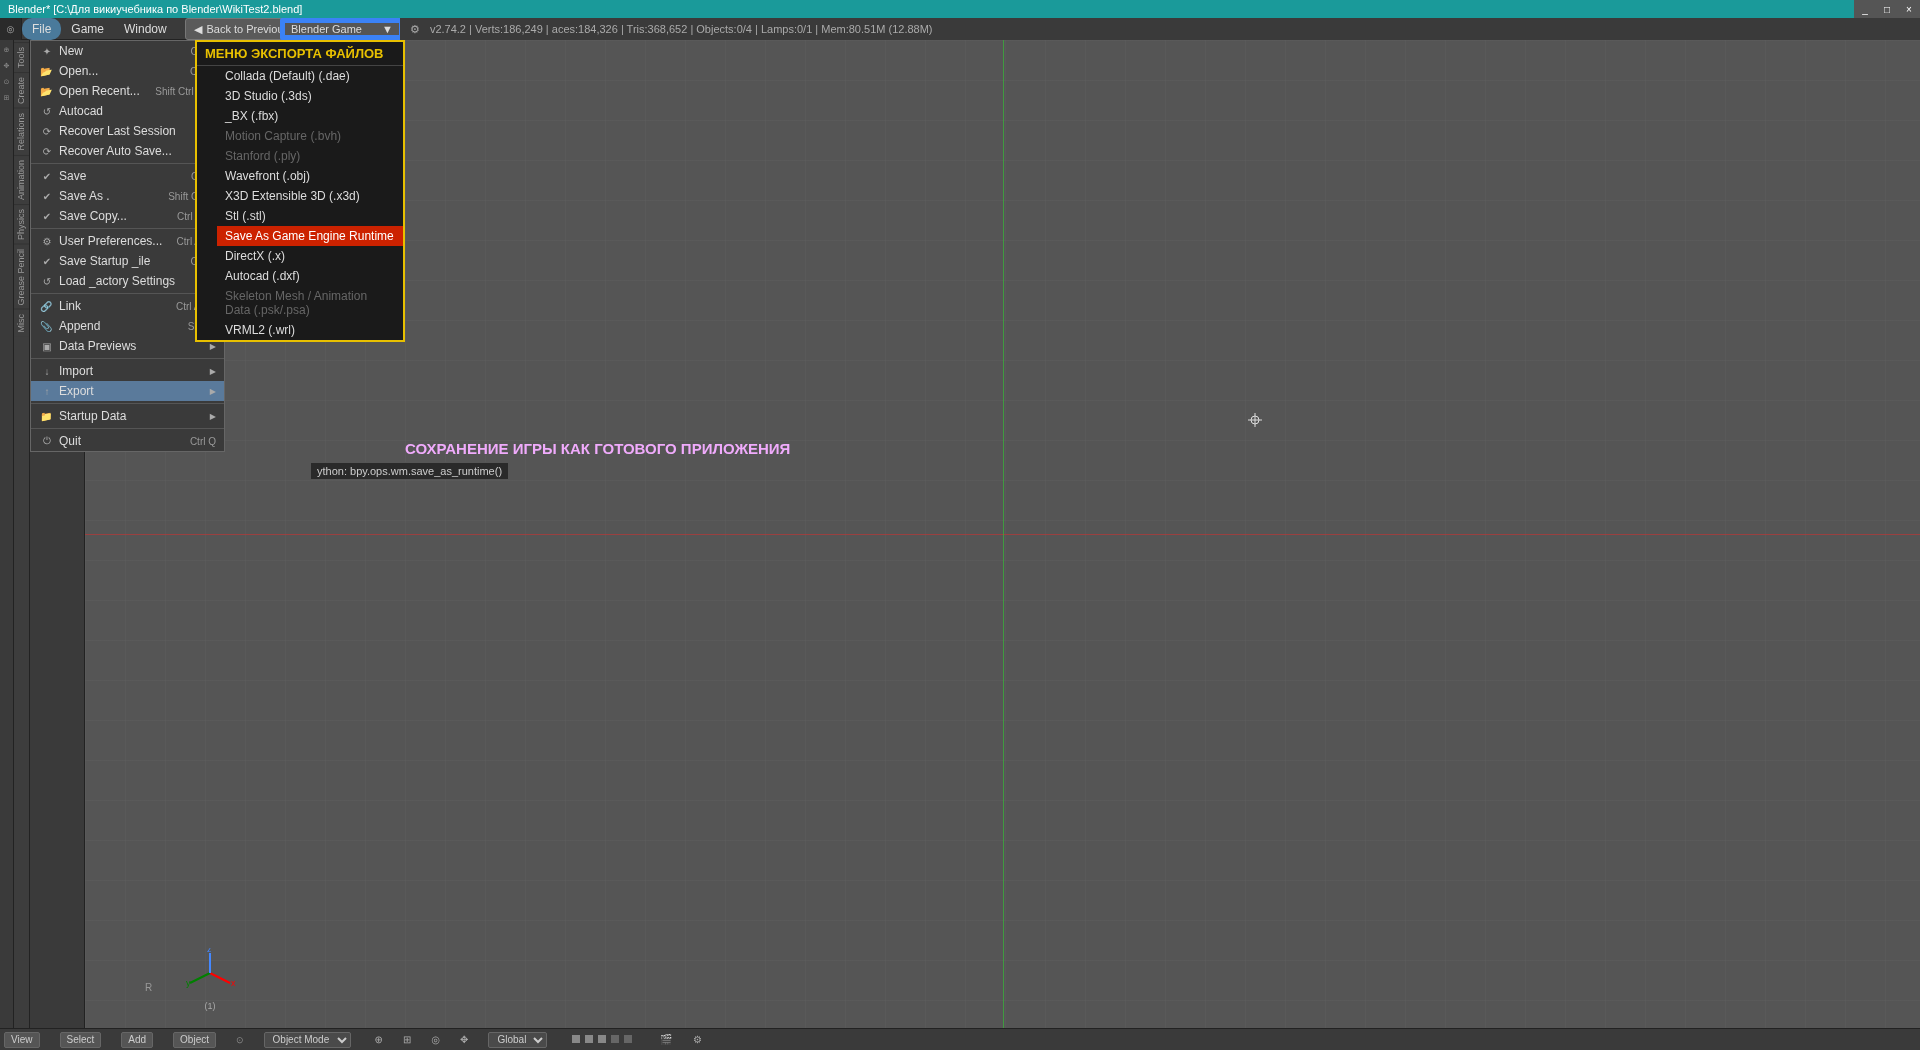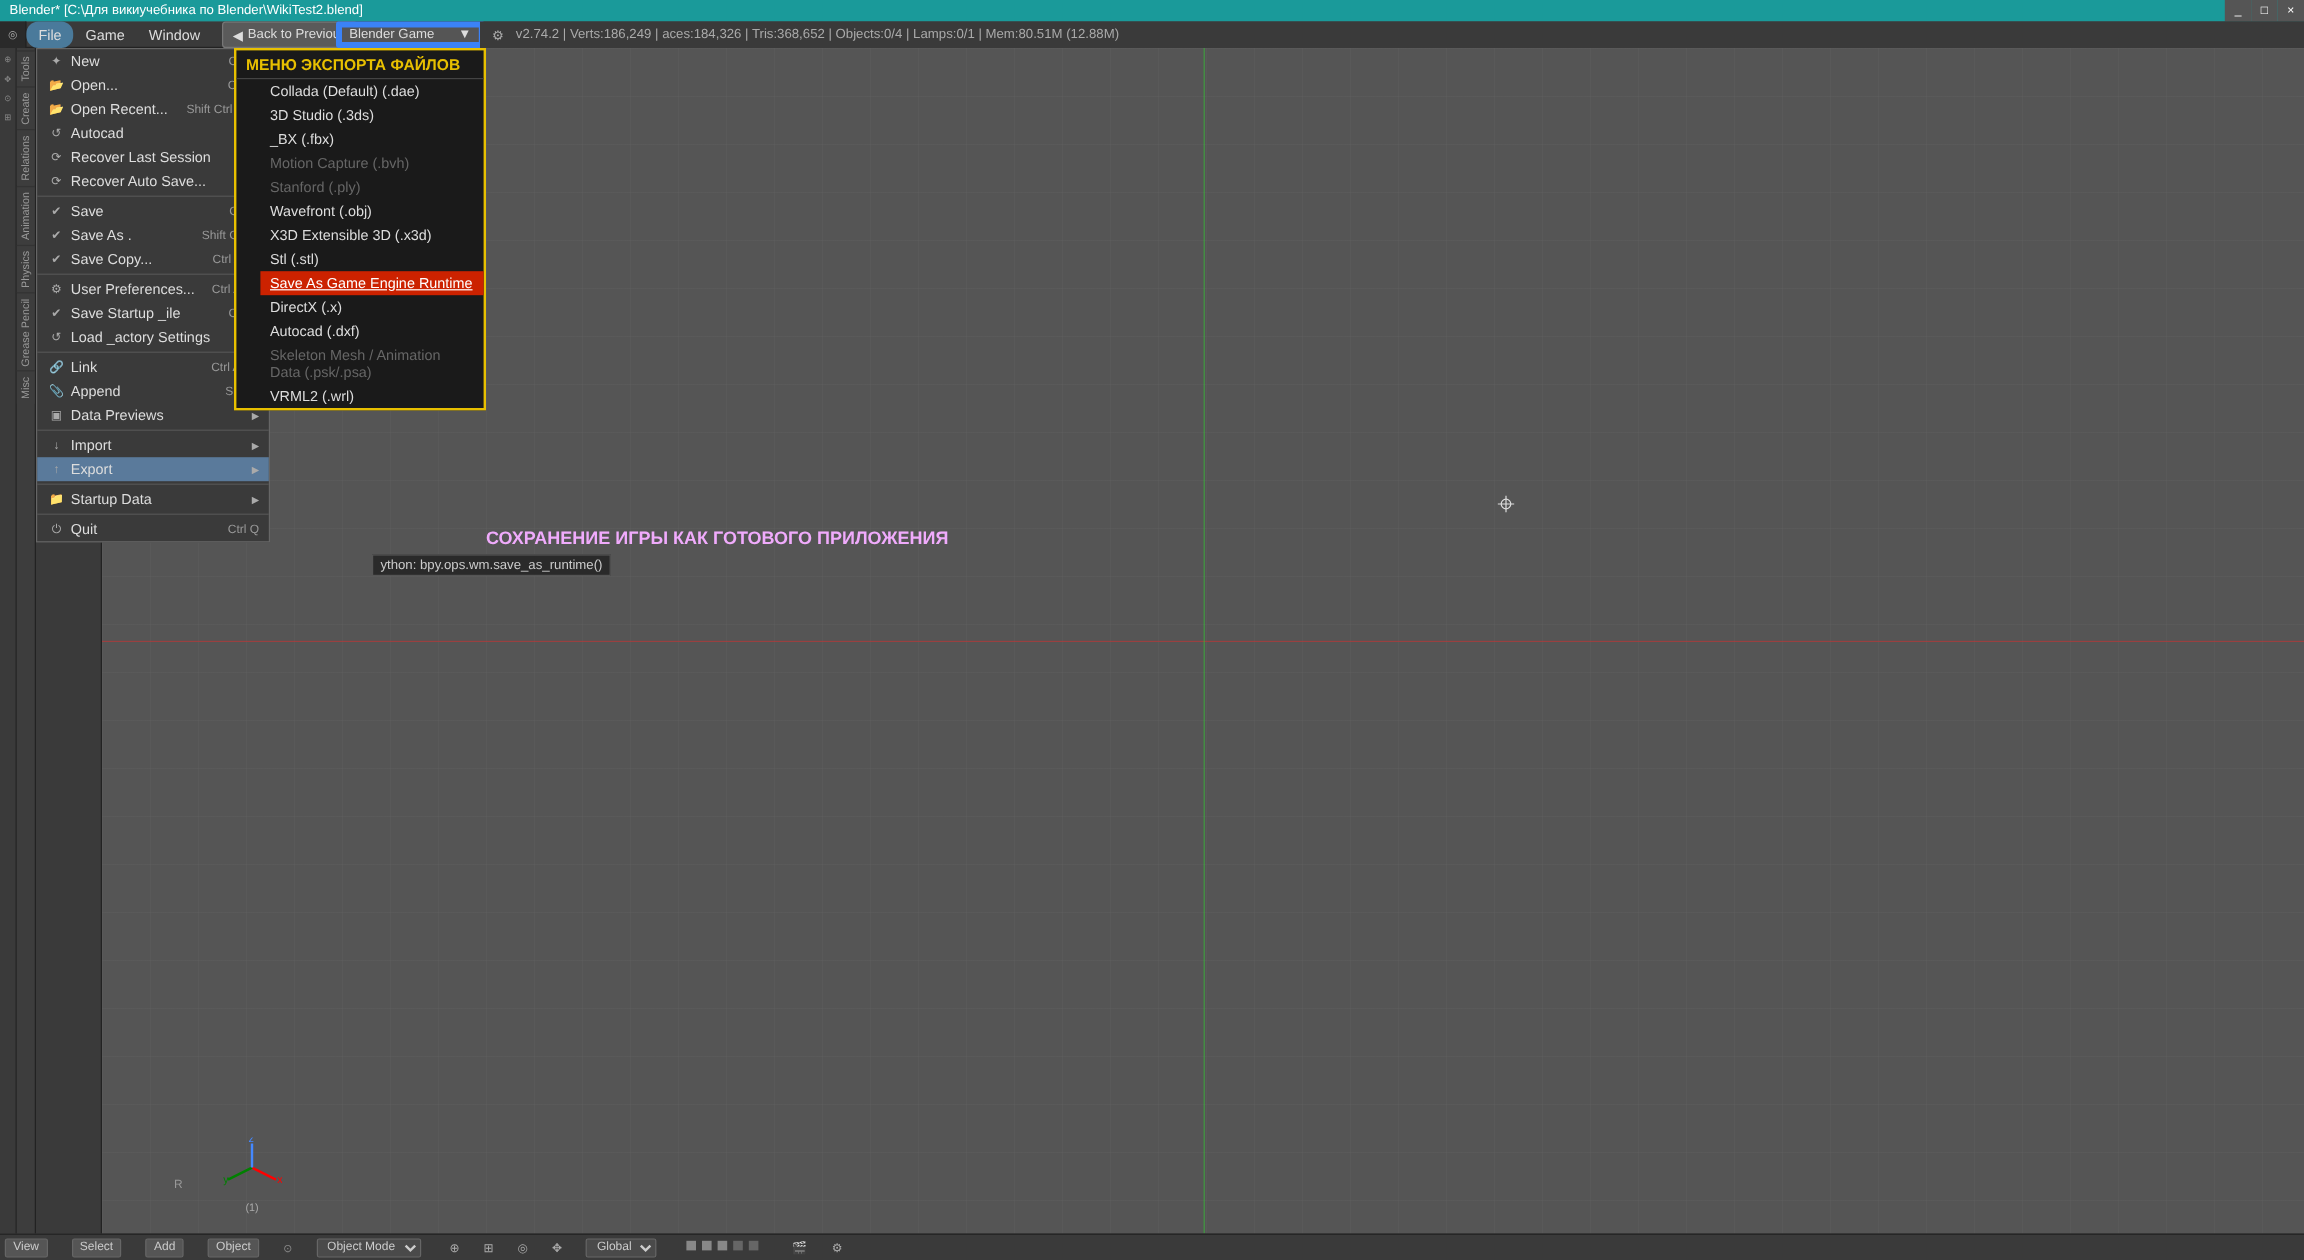--- a/index.html
+++ b/index.html
@@ -371,21 +371,20 @@
     .export-item {
       padding: 3px 8px;
       font-size: 12px;
       color: #ddd;
       cursor: pointer;
       margin-left: 20px;
     }
     .export-item.active-item {
       background: #cc2200;
       color: white;
-      text-decoration: underline;
     }
     .export-item.disabled {
       color: #666;
     }
 
     
     #tooltip {
       position: absolute;
       top: 462px;
       left: 310px;

